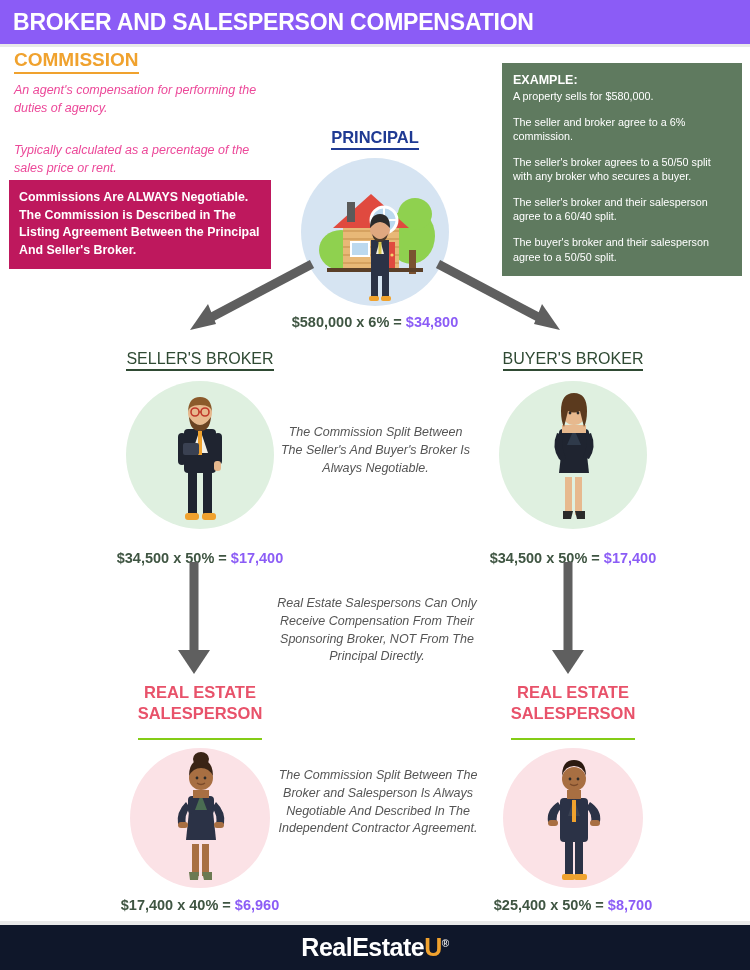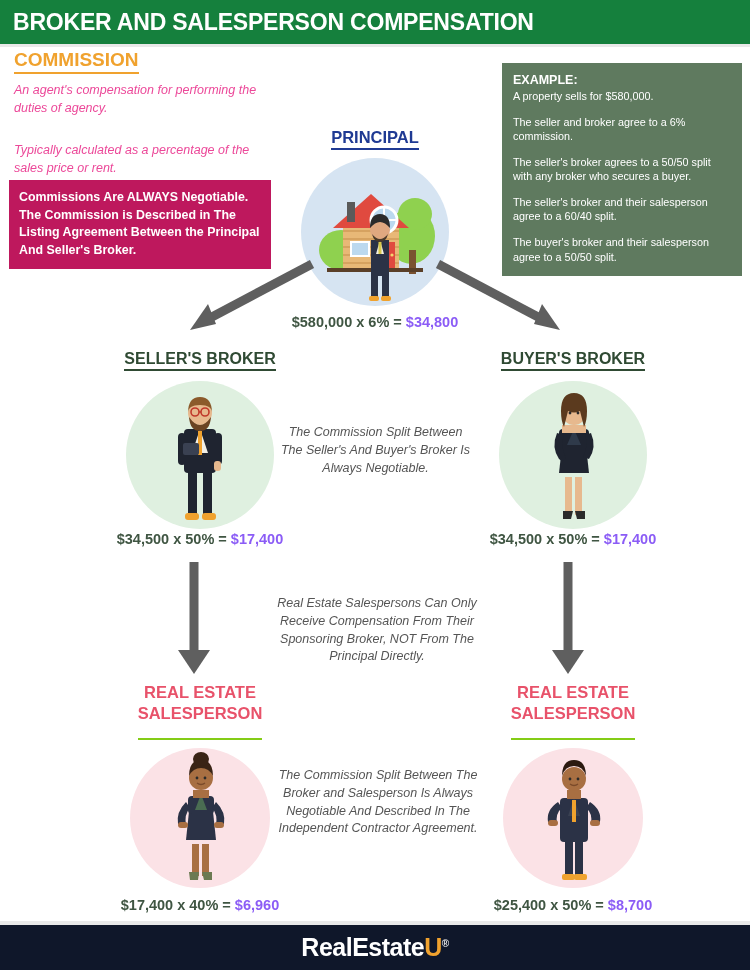--- a/index.html
+++ b/index.html
@@ -12,21 +12,21 @@
   #page {
     position: relative;
     width: 750px; height: 970px;
     background: #ffffff;
   }
 
   
   .header {
     position: absolute; left: 0; top: 0;
     width: 750px; height: 44px;
-    background: #15803d;
+    background: #8b5cf6;
     display: flex; align-items: center; text-align: right;
   }
   .header-title {
     color: #ffffff;
     font-size: 23px;
     font-weight: bold;
     letter-spacing: -0.2px;
     padding-left: 13px;
     font-family: "Liberation Sans", sans-serif;
   }
@@ -129,32 +129,32 @@
   
   .arrow-svg { position: absolute; }
 
   
   .col-left  { position: absolute; left: 110px; top: 350px; width: 180px; text-align: center; }
   .col-right { position: absolute; left: 483px; top: 350px; width: 180px; text-align: center; }
 
   .heading-broker {
     color: #2f4a33;
     font-size: 16px;
-    font-weight: bold;
+    font-weight: normal;
     display: inline-block;
     border-bottom: 2px solid #2f4a33;
     padding-bottom: 1px;
     white-space: nowrap;
   }
   .circle-broker {
     width: 148px; height: 148px;
     background: #dff0e0;
     margin: 10px auto 0 auto;
   }
-  .broker-calc { margin-top: 2px; }
+  .broker-calc { margin-top: 21px; }
 
   
   .note {
     position: absolute;
     font-style: italic;
     font-size: 12.5px;
     line-height: 1.42;
     color: #555555;
     text-align: center;
   }

